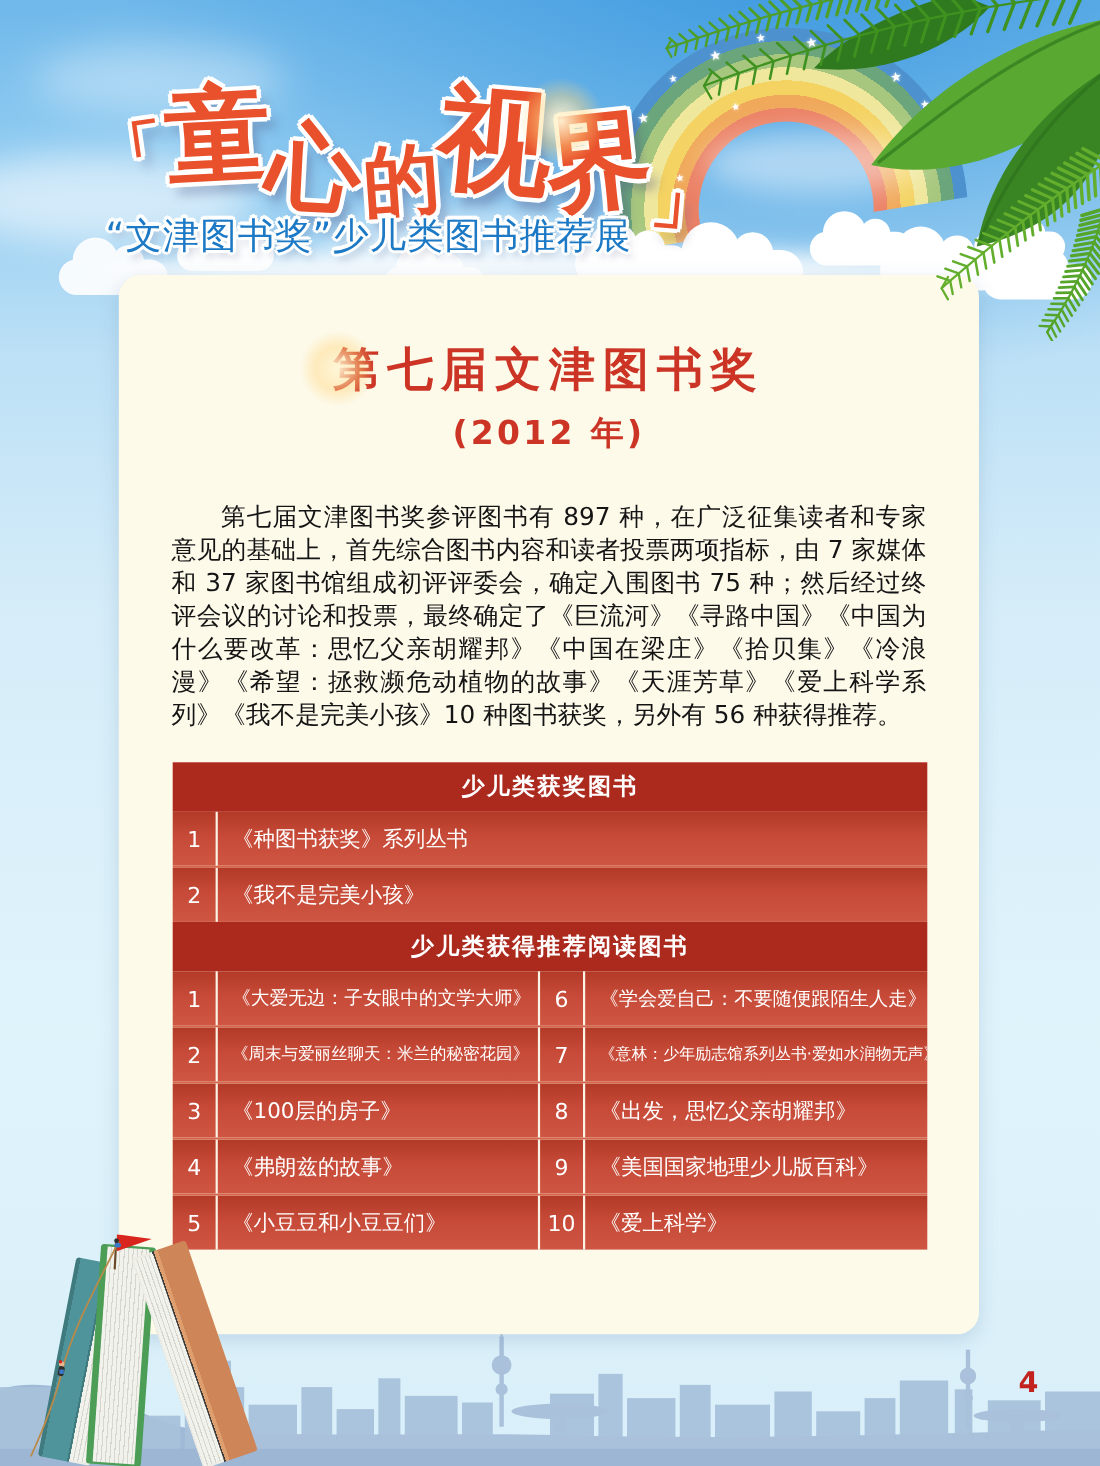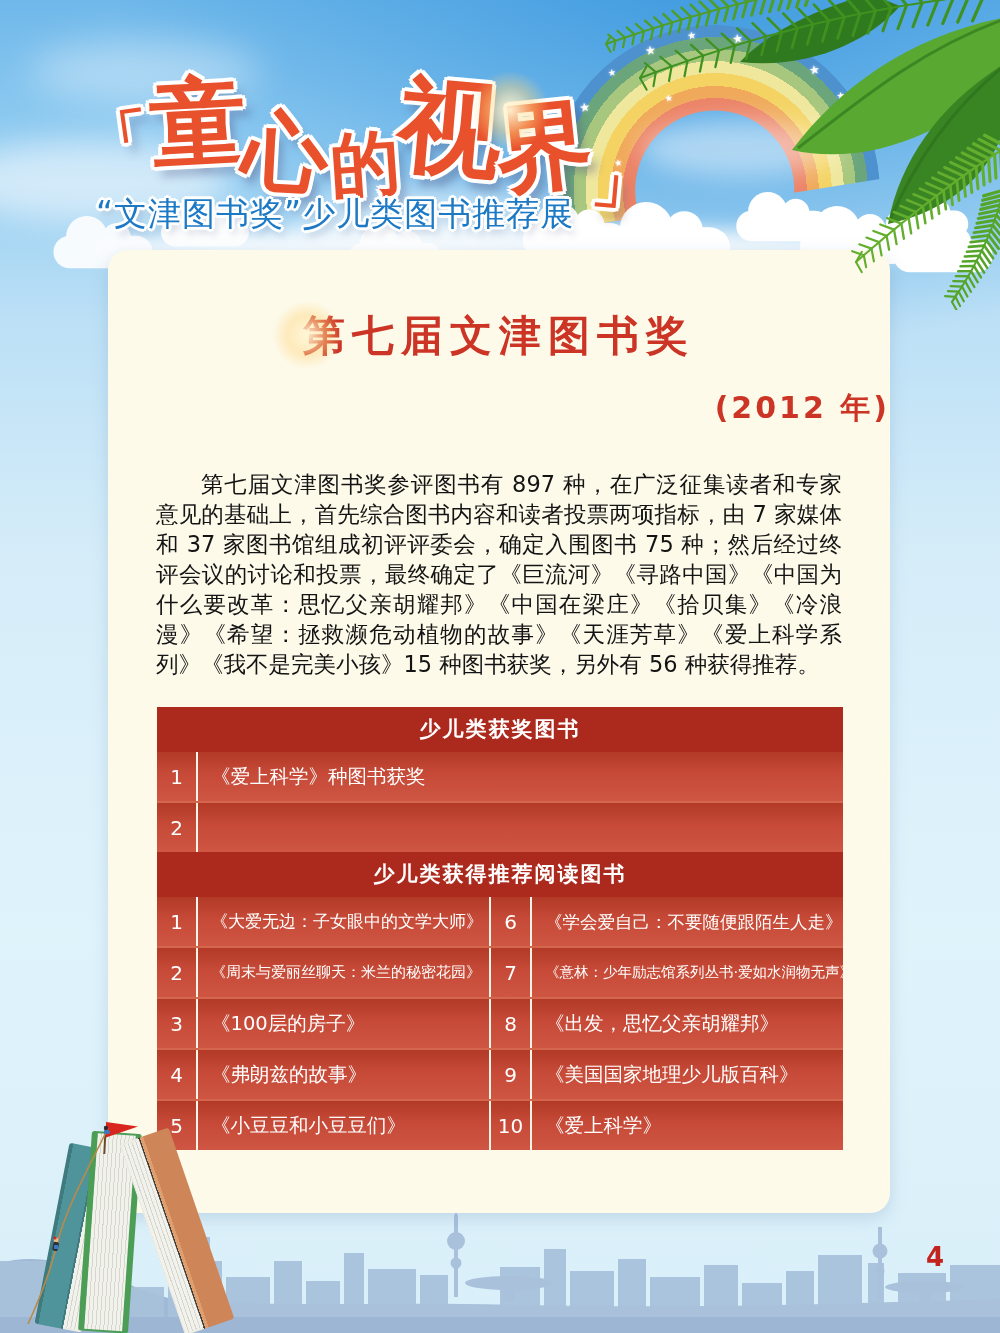--- a/index.html
+++ b/index.html
@@ -39,21 +39,21 @@
   .lg-br{font-size:62px;transform:translateY(46px) rotate(5deg);}
   .flare{position:absolute;border-radius:50%;z-index:6;
      background:radial-gradient(circle,rgba(255,246,214,.95) 0%,rgba(255,214,130,.45) 40%,rgba(255,214,130,0) 70%);}
   .subtitle{position:absolute;left:96px;top:192px;z-index:5;font-size:33px;font-weight:normal;color:#1C79C5;letter-spacing:1px;
      text-shadow:-2px -2px 0 #fff,2px -2px 0 #fff,-2px 2px 0 #fff,2px 2px 0 #fff,
         -3px 0 0 #fff,3px 0 0 #fff,0 -3px 0 #fff,0 3px 0 #fff,4px 6px 7px rgba(80,85,130,.35);}
   
   .card{position:absolute;left:108px;top:250px;width:782px;height:963px;background:#FDFAEA;
         border-radius:20px;z-index:4;box-shadow:0 5px 16px rgba(110,145,180,.25);}
   .card-title{margin-top:58px;text-align:center;font-size:42px;font-weight:bold;color:#CC3526;letter-spacing:7px;}
-  .card-year{margin-top:24px;text-align:right;font-size:30px;font-weight:bold;color:#CC3526;letter-spacing:3px;}
+  .card-year{margin-top:10px;text-align:center;font-size:30px;font-weight:bold;color:#CC3526;letter-spacing:3px;}
   .intro{margin:40px 48px 0 48px;font-size:22.5px;line-height:30px;color:#141414;
          text-align:justify;text-indent:2em;}
   
   .btable{margin:28px 48px 0 49px;width:686px;border-radius:10px;}
   .thead{height:45px;line-height:45px;background:#AC291D;color:#fff;font-size:21px;
          text-align:center;letter-spacing:2px;font-weight:bold;}
   .trow{height:49px;display:flex;align-items:center;
         background:linear-gradient(180deg,#B23A27 0%,#C64A37 45%,#CE5643 100%);}
   .trow + .trow{border-top:2px solid #D5664E;}
   .num{flex:none;width:39px;text-align:center;color:#fff;font-size:20px;}
@@ -321,33 +321,34 @@
     <span class="lg-bl">「</span><span class="lg-c0">童</span><span class="lg-c1">心</span><span class="lg-c2">的</span><span class="lg-c3">视</span><span class="lg-c4">界</span><span class="lg-br">」</span>
   </div>
   <div class="flare" style="left:272px;top:300px;width:70px;height:70px;"></div>
   <div class="flare" style="left:470px;top:70px;width:80px;height:80px;"></div>
 
   <div class="subtitle">“文津图书奖”少儿类图书推荐展</div>
 
   <div class="card">
     <div class="card-title">第七届文津图书奖</div>
     <div class="card-year">(2012 年)</div>
-    <div class="intro">第七届文津图书奖参评图书有 897 种，在广泛征集读者和专家意见的基础上，首先综合图书内容和读者投票两项指标，由 7 家媒体和 37 家图书馆组成初评评委会，确定入围图书 75 种；然后经过终评会议的讨论和投票，最终确定了《巨流河》《寻路中国》《中国为什么要改革：思忆父亲胡耀邦》《中国在梁庄》《拾贝集》《冷浪漫》《希望：拯救濒危动植物的故事》《天涯芳草》《爱上科学系列》《我不是完美小孩》15 种图书获奖，另外有 56 种获得推荐。</div>
+    <div class="intro">第七届文津图书奖参评图书有 897 种，在广泛征集读者和专家意见的基础上，首先综合图书内容和读者投票两项指标，由 7 家媒体和 37 家图书馆组成初评评委会，确定入围图书 75 种；然后经过终评会议的讨论和投票，最终确定了《巨流河》《寻路中国》《中国为什么要改革：思忆父亲胡耀邦》《中国在梁庄》《拾贝集》《冷浪漫》《希望：拯救濒危动植物的故事》《天涯芳草》《爱上科学系列》《我不是完美小孩》10 种图书获奖，另外有 56 种获得推荐。</div>
 
     <div class="btable">
       <div class="thead">少儿类获奖图书</div>
 
       <div class="trow">
         <span class="num">1</span>
         <span class="vline"></span>
-        <span class="btitle grow">《爱上科学》种图书获奖</span>
+        <span class="btitle grow">《种图书获奖》系列丛书</span>
       </div>
       <div class="trow">
         <span class="num">2</span>
         <span class="vline"></span>
+        <span class="btitle grow">《我不是完美小孩》</span>
       </div>
 
       <div class="thead">少儿类获得推荐阅读图书</div>
 
       <div class="trow">
         <span class="num">1</span>
         <span class="vline"></span>
         <span class="btitle halfL" style="font-size: 17px;">《大爱无边：子女眼中的文学大师》</span>
         <span class="vline"></span>
         <span class="num">6</span>

